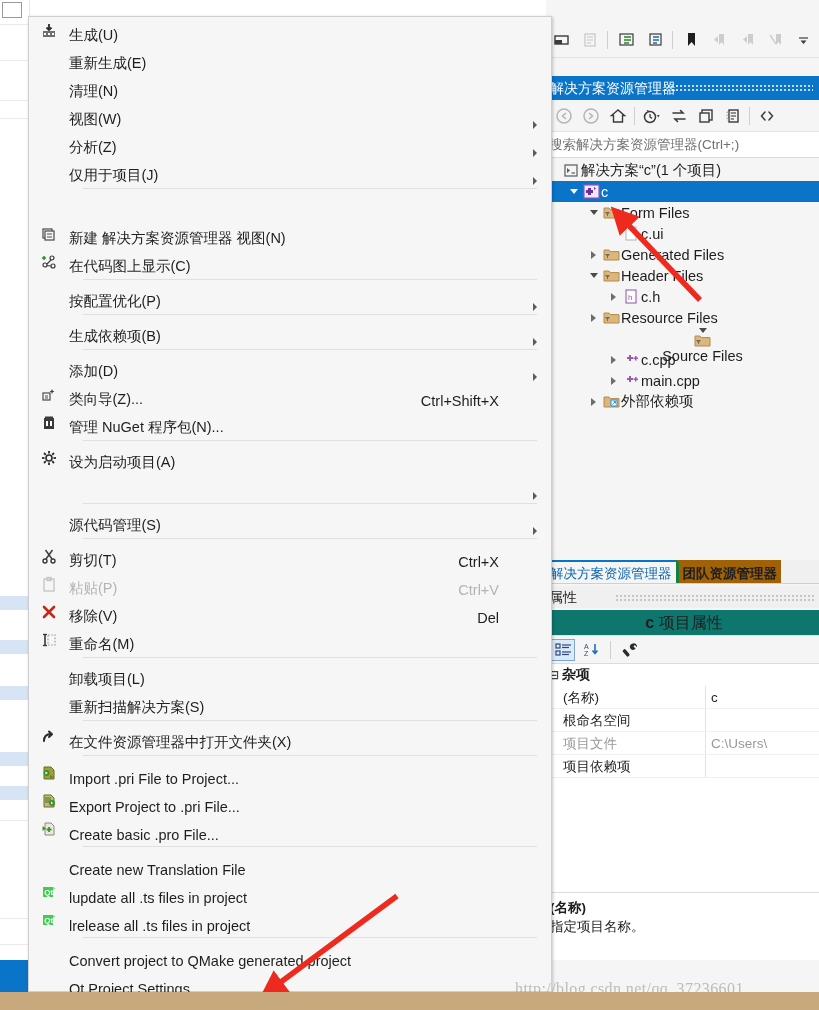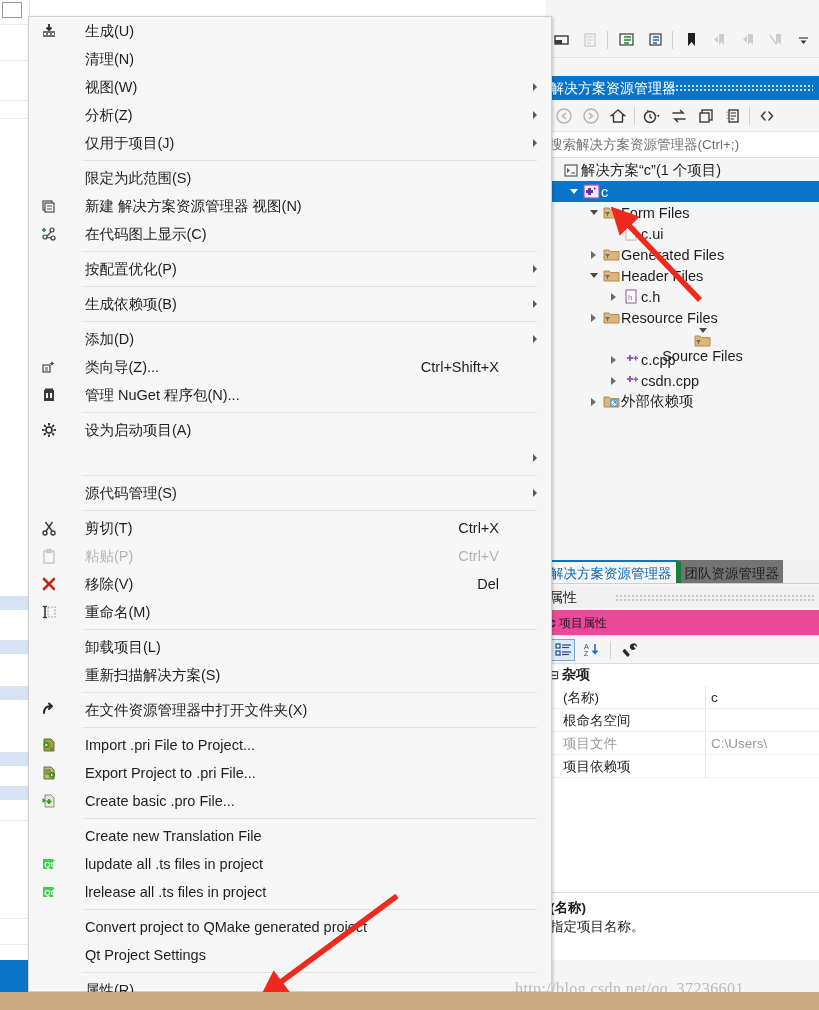--- a/index.html
+++ b/index.html
@@ -97,37 +97,37 @@
   .se-tabs {
     position: absolute; left: 0; top: 560px; width: 273px; height: 24px;
     background: #f0f0f0; border-bottom: 1px solid #cfcfcf;
     display: flex; align-items: flex-end;
   }
   .se-tab {
     height: 23px; line-height: 23px; font-size: 13.5px; padding: 0 4px;
     background: #f5f5f5; color: #0a64b0; border-top: 2px solid #0a74c8;
     white-space: nowrap;
   }
-  .se-tab.inactive { color: #1e1e1e; background: #737373; border-top: 2px solid transparent;
-    border-left: 5px solid #15803d; }
+  .se-tab.inactive { color: #1e1e1e; background: #a16207; border-top: 2px solid transparent;
+    border-left: 3px solid #15803d; font-weight: bold; }
 
   
   .prop-head {
     position: absolute; left: 0; top: 586px; width: 273px; height: 22px;
     background: #f0f0f0; font-size: 14px; line-height: 22px; padding-left: 3px; color: #1e1e1e;
   }
   .grip-dots-dark {
     position: absolute; right: 4px; top: 8px; width: 200px; height: 8px;
     background-image: radial-gradient(circle, #c6c6c6 0.9px, transparent 1px);
     background-size: 4px 4px;
   }
   .prop-obj {
     position: absolute; left: 0; top: 610px; width: 273px; height: 26px;
-    background: #ec4899; border-bottom: 1px solid #e0e0e0;
-    font-size: 12px; line-height: 26px; padding-left: 3px; color: #1e1e1e;
+    background: #0f766e; border-bottom: 1px solid #e0e0e0;
+    font-size: 16px; line-height: 26px; padding-left: 3px; color: #1e1e1e; text-align: center;
   }
   .prop-obj b { font-weight: bold; }
   .prop-toolbar {
     position: absolute; left: 0; top: 636px; width: 273px; height: 28px;
     background: #f5f5f5; border-bottom: 1px solid #dcdcdc;
     display: flex; align-items: center; padding-left: 5px; gap: 4px;
   }
   .pt-ico { width: 24px; height: 22px; display: flex; align-items: center; justify-content: center; }
   .pt-ico.active { border: 1px solid #7fa7d6; background: #dbe9f8; }
 
@@ -149,22 +149,22 @@
   }
   .prop-desc .t { font-weight: bold; }
 
   
   .ctxmenu {
     position: absolute; left: 28px; top: 16px; width: 524px; height: 976px;
     background: #f6f6f6; border: 1px solid #cfcfcf;
     box-shadow: 1px 1px 3px rgba(0,0,0,.22);
   }
   .mrow {
-    position: relative; height: 28px; display: flex; align-items: center;
-    font-size: 14.5px; color: #1e1e1e; cursor: default; gap: 16px;
+    position: relative; height: 28px; display: flex; align-items: flex-end;
+    font-size: 14.5px; color: #1e1e1e; cursor: default;
   }
   .mrow.disabled { color: #b4b4b4; }
   .micon { width: 40px; height: 28px; display: flex; align-items: center; justify-content: center; flex: none; }
   .mlabel { flex: 1; white-space: nowrap; overflow: hidden; }
   .mshort { padding-right: 52px; font-size: 14.5px; white-space: nowrap; }
   .marrow {
     position: absolute; right: 14px; width: 0; height: 0;
     border-left: 4.5px solid #5b5b5b; border-top: 4px solid transparent; border-bottom: 4px solid transparent;
   }
   .msep { height: 1px; background: #e0e0e0; margin: 3px 14px 3px 54px; }
@@ -451,21 +451,21 @@
         <div class="tnode" style="padding-left: 60px;">
           <span class="tw">
             <span class="tri-r"></span>
           </span>
           <span class="ticon">
             <svg width="17" height="15" viewBox="0 0 17 15">
               <path d="M6 3 h2 v2 h2 v2 h-2 v2 h-2 v-2 h-2 v-2 h2 z" fill="#9b59b6"></path>
               <path d="M12 4 h1.5 v1.5 H15 v1.5 h-1.5 V8.5 H12 V7 h-1.5 V5.5 H12 z" fill="#9b59b6"></path>
             </svg>
           </span>
-          <span>csdn.cpp</span>
+          <span>main.cpp</span>
         </div>
         <div class="tnode" style="padding-left: 40px;">
           <span class="tw">
             <span class="tri-r"></span>
           </span>
           <span class="ticon">
             <svg width="17" height="15" viewBox="0 0 17 15">
               <path d="M1 3 h5 l1.4 1.6 H16 V13 H1 Z" fill="#dcb67a" stroke="#b48a4e" stroke-width="1"></path>
               <rect x="8" y="6" width="6" height="6" fill="#ffffff" stroke="#3a9bd4" stroke-width="1.2"></rect>
               <path d="M9.5 10.5 l3 -3 M10.5 7.5 h2 v2" fill="none" stroke="#3a9bd4" stroke-width="1"></path>
@@ -553,41 +553,44 @@
             <rect x="2" y="8" width="12" height="6" fill="#6f6f6f"></rect>
             <rect x="3" y="10" width="2" height="2" fill="#fff"></rect>
             <rect x="7" y="10" width="2" height="2" fill="#fff"></rect>
             <rect x="11" y="10" width="2" height="2" fill="#fff"></rect>
           </svg>
         </span>
         <span class="mlabel">生成(U)</span>
       </div>
       <div class="mrow">
         <span class="micon"></span>
+        <span class="mlabel">重新生成(E)</span>
+      </div>
+      <div class="mrow">
+        <span class="micon"></span>
         <span class="mlabel">清理(N)</span>
       </div>
       <div class="mrow">
         <span class="micon"></span>
         <span class="mlabel">视图(W)</span>
         <span class="marrow"></span>
       </div>
       <div class="mrow">
         <span class="micon"></span>
         <span class="mlabel">分析(Z)</span>
         <span class="marrow"></span>
       </div>
       <div class="mrow">
         <span class="micon"></span>
         <span class="mlabel">仅用于项目(J)</span>
         <span class="marrow"></span>
       </div>
       <div class="msep"></div>
       <div class="mrow">
         <span class="micon"></span>
-        <span class="mlabel">限定为此范围(S)</span>
       </div>
       <div class="mrow">
         <span class="micon">
           <svg width="16" height="16" viewBox="0 0 16 16">
             <rect x="2" y="3" width="9" height="9" fill="none" stroke="#4a4a4a" stroke-width="1.2"></rect>
             <rect x="4" y="5" width="9" height="9" fill="#f6f6f6" stroke="#4a4a4a" stroke-width="1.2"></rect>
             <line x1="6" y1="8" x2="11" y2="8" stroke="#4a4a4a" stroke-width="1"></line>
             <line x1="6" y1="11" x2="11" y2="11" stroke="#4a4a4a" stroke-width="1"></line>
           </svg>
         </span>

